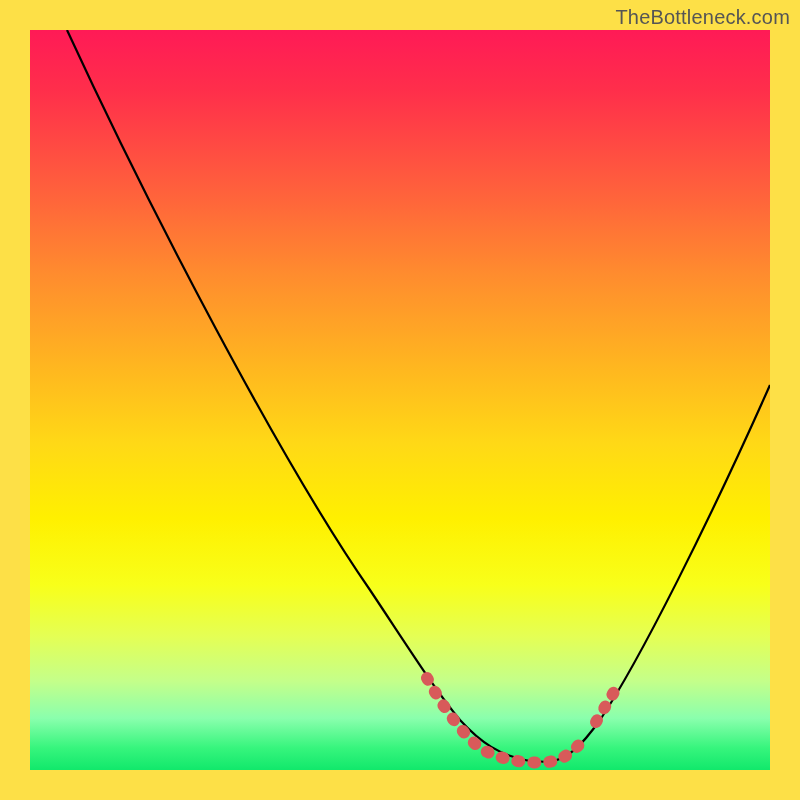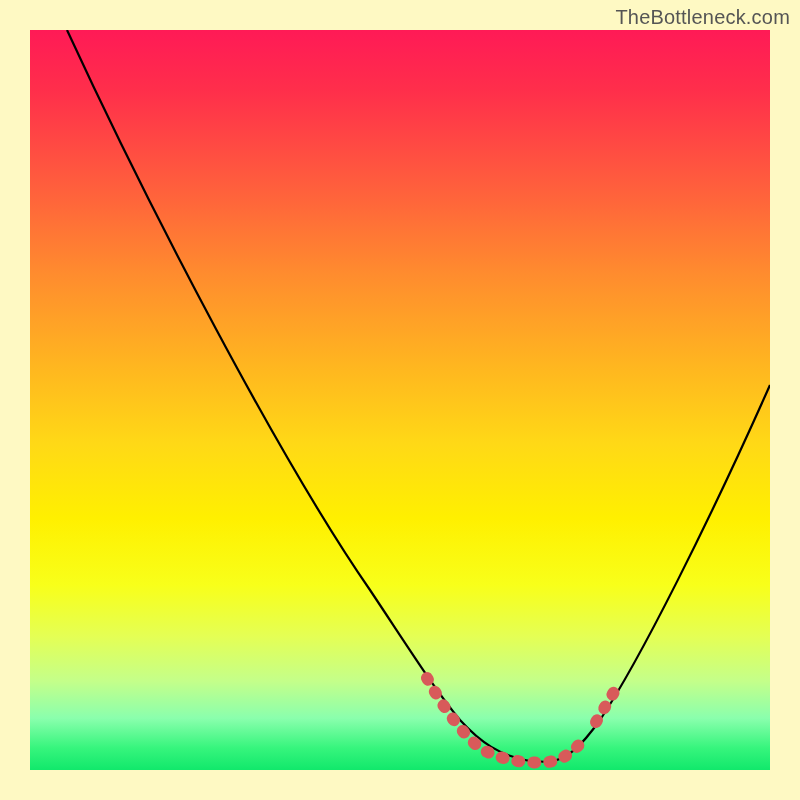--- a/index.html
+++ b/index.html
@@ -10,21 +10,21 @@
     background: #000;
     overflow: hidden;
     font-family: Arial, Helvetica, sans-serif;
   }
   .frame {
     position: absolute;
     left: 0;
     top: 0;
     width: 800px;
     height: 800px;
-    background: #fef9c3;
+    background: #fde047;
   }
   .plot {
     position: absolute;
     left: 30px;
     top: 30px;
     width: 740px;
     height: 740px;
     overflow: hidden;
   }
   .gradient {

